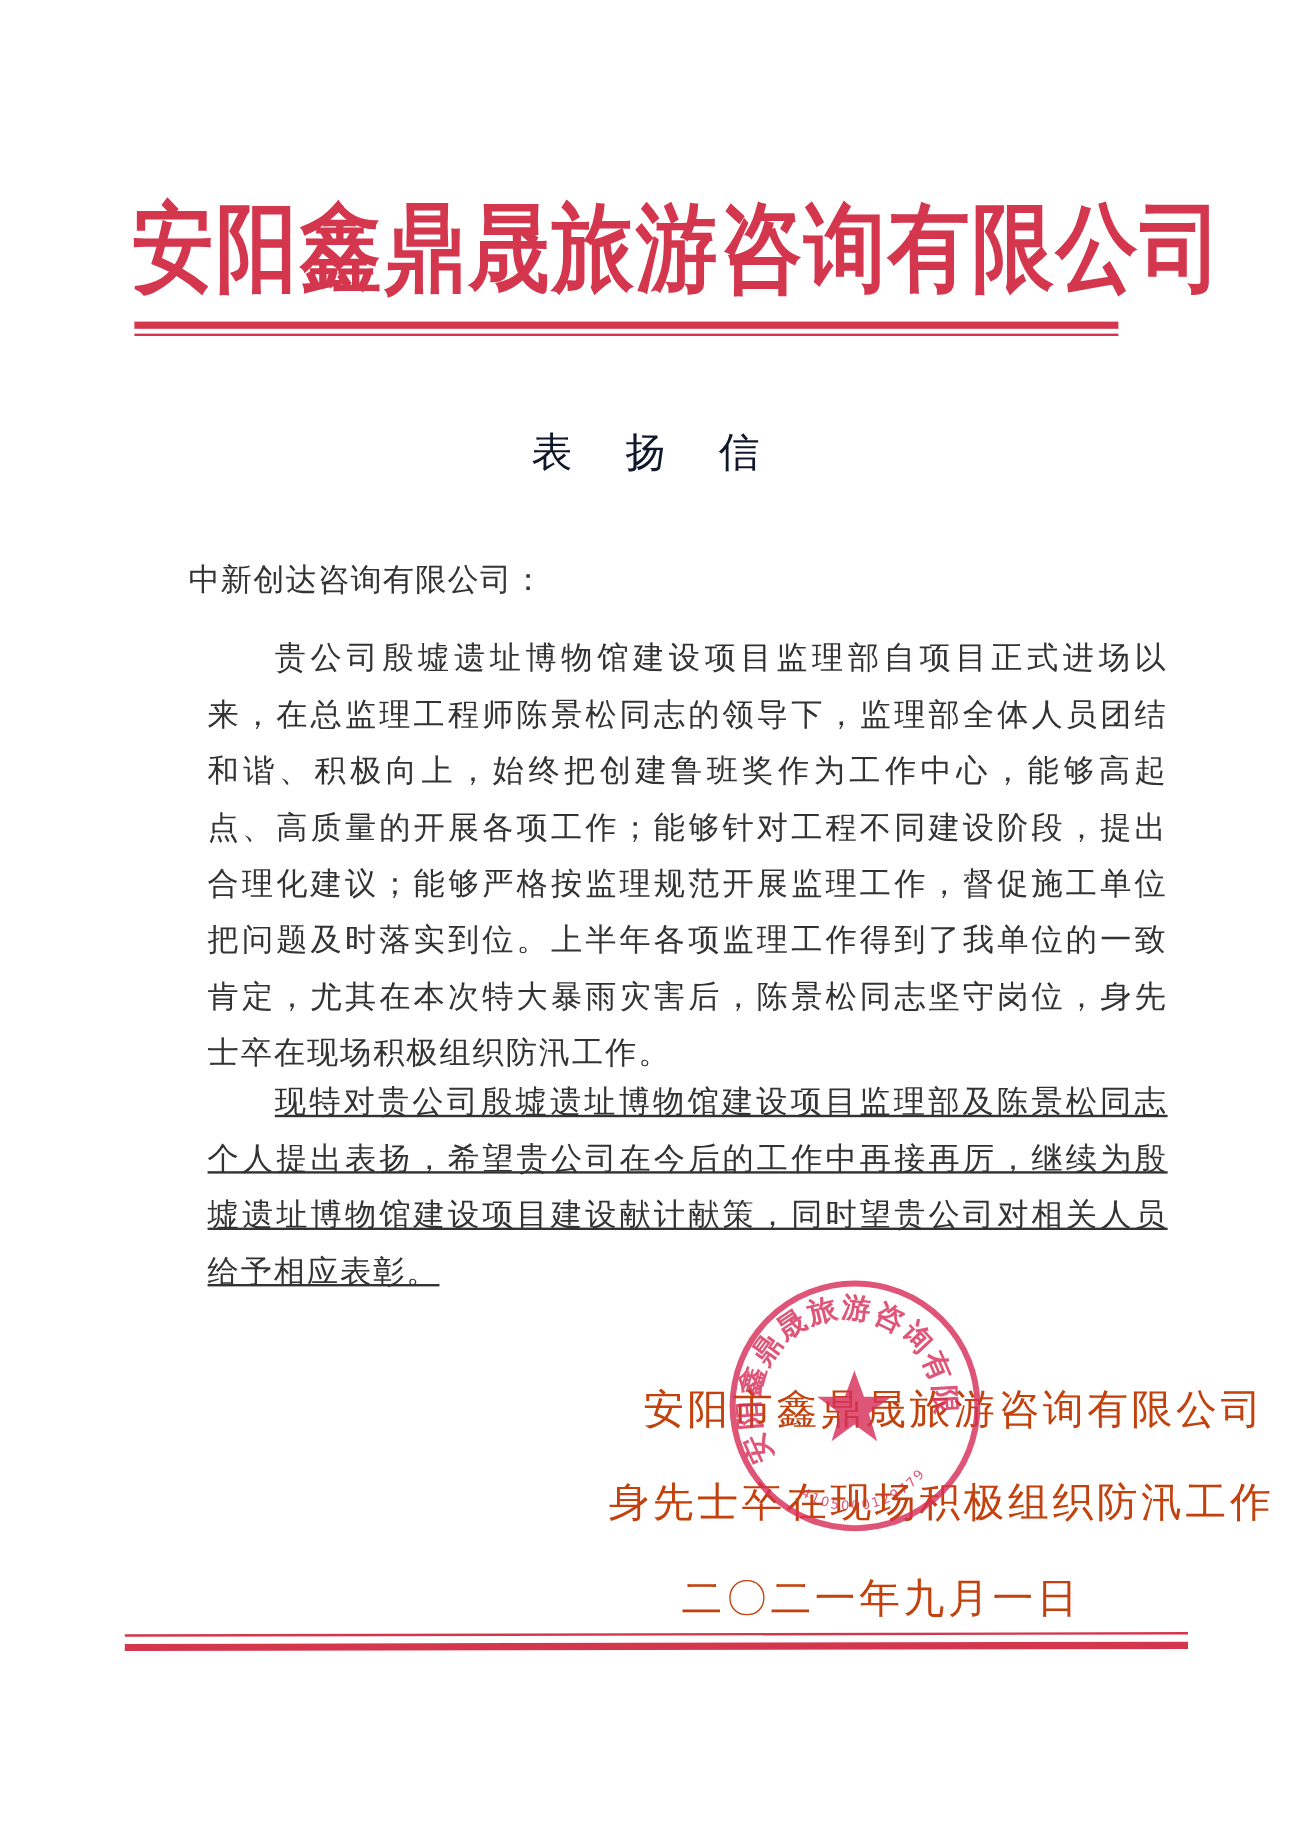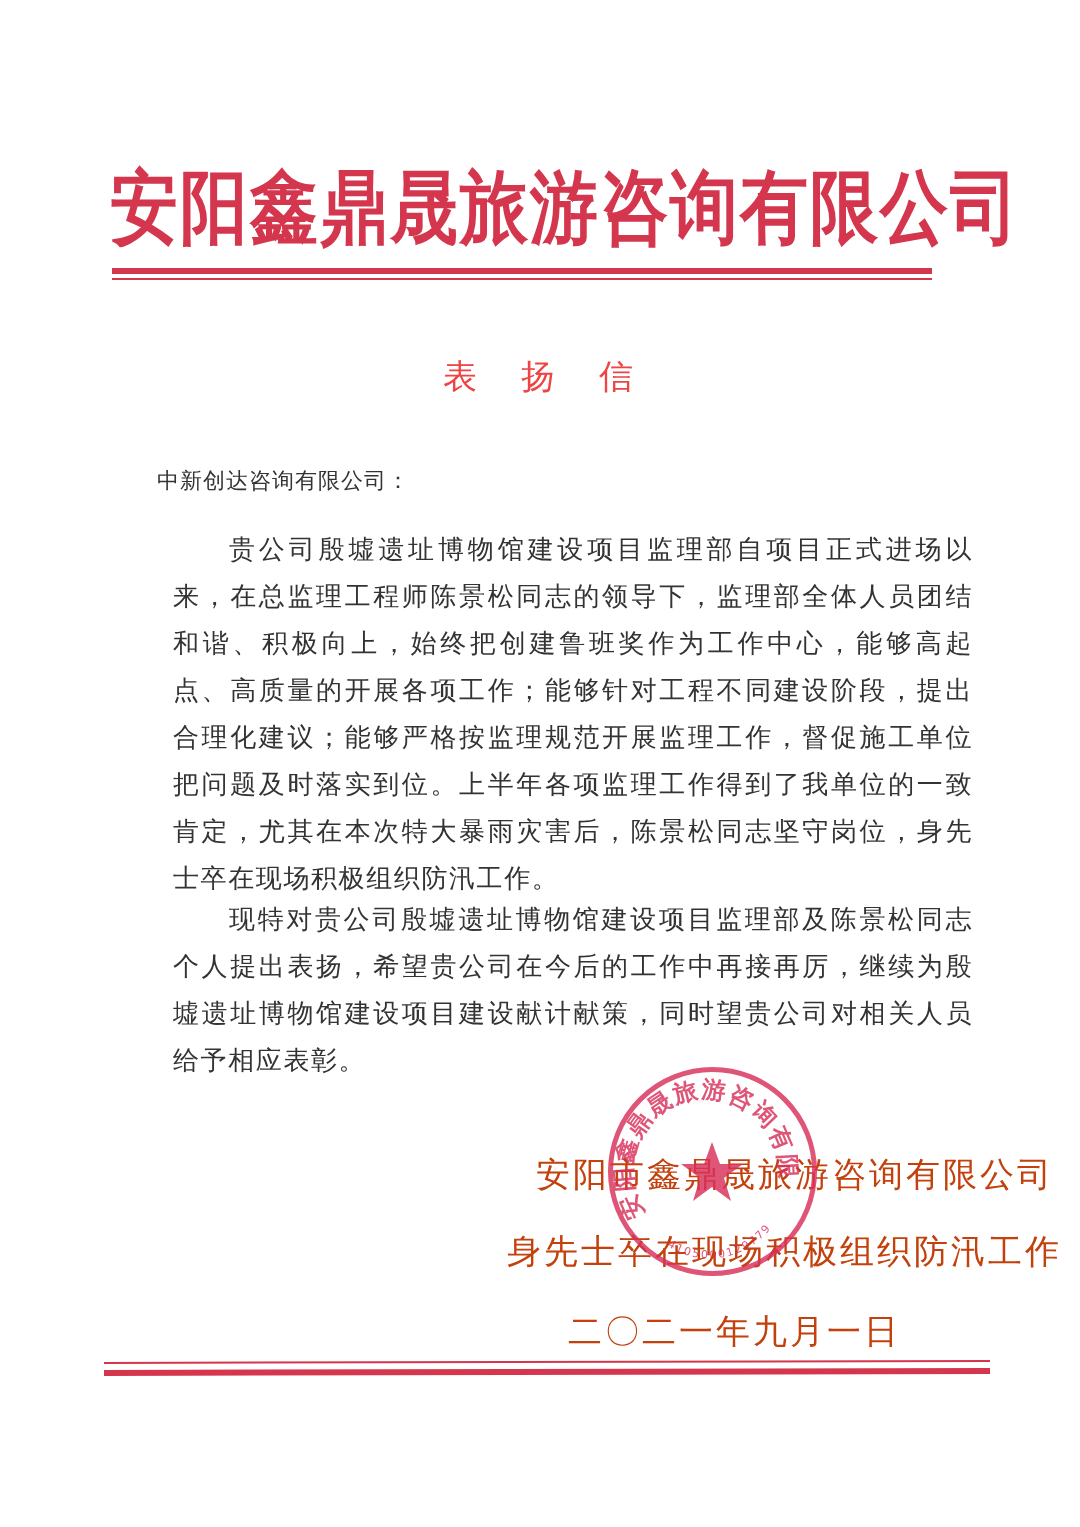--- a/index.html
+++ b/index.html
@@ -42,44 +42,44 @@
 
     .doc-heading {
       position: absolute;
       left: 0;
       width: 1076px;
       top: 354px;
       text-align: center;
       font-size: 34px;
       letter-spacing: 44px;
       text-indent: 44px;
-      color: #ef4444;
+      color: #0f172a;
     }
     .salutation {
       position: absolute;
       left: 157px;
       top: 466px;
-      font-size: 22px;
+      font-size: 26px;
       color: #333;
       letter-spacing: 1px;
     }
     .body-text {
       position: absolute;
       left: 157px;
       width: 800px;
       font-size: 26px;
       line-height: 47px;
       color: #333;
       letter-spacing: 1.6px;
       text-align: justify;
       text-indent: 56px;
       margin: 16px;
     }
     .para-1 { top: 510px; }
-    .para-2 { top: 880px; }
+    .para-2 { top: 880px; text-decoration: underline; }
 
     .signature {
       position: absolute;
       font-size: 34px;
       color: #c2410c;
       letter-spacing: 3px;
       white-space: nowrap;
       margin-top: 46px;
     }
     .sig-org-1 { left: 536px; top: 1106px; }

